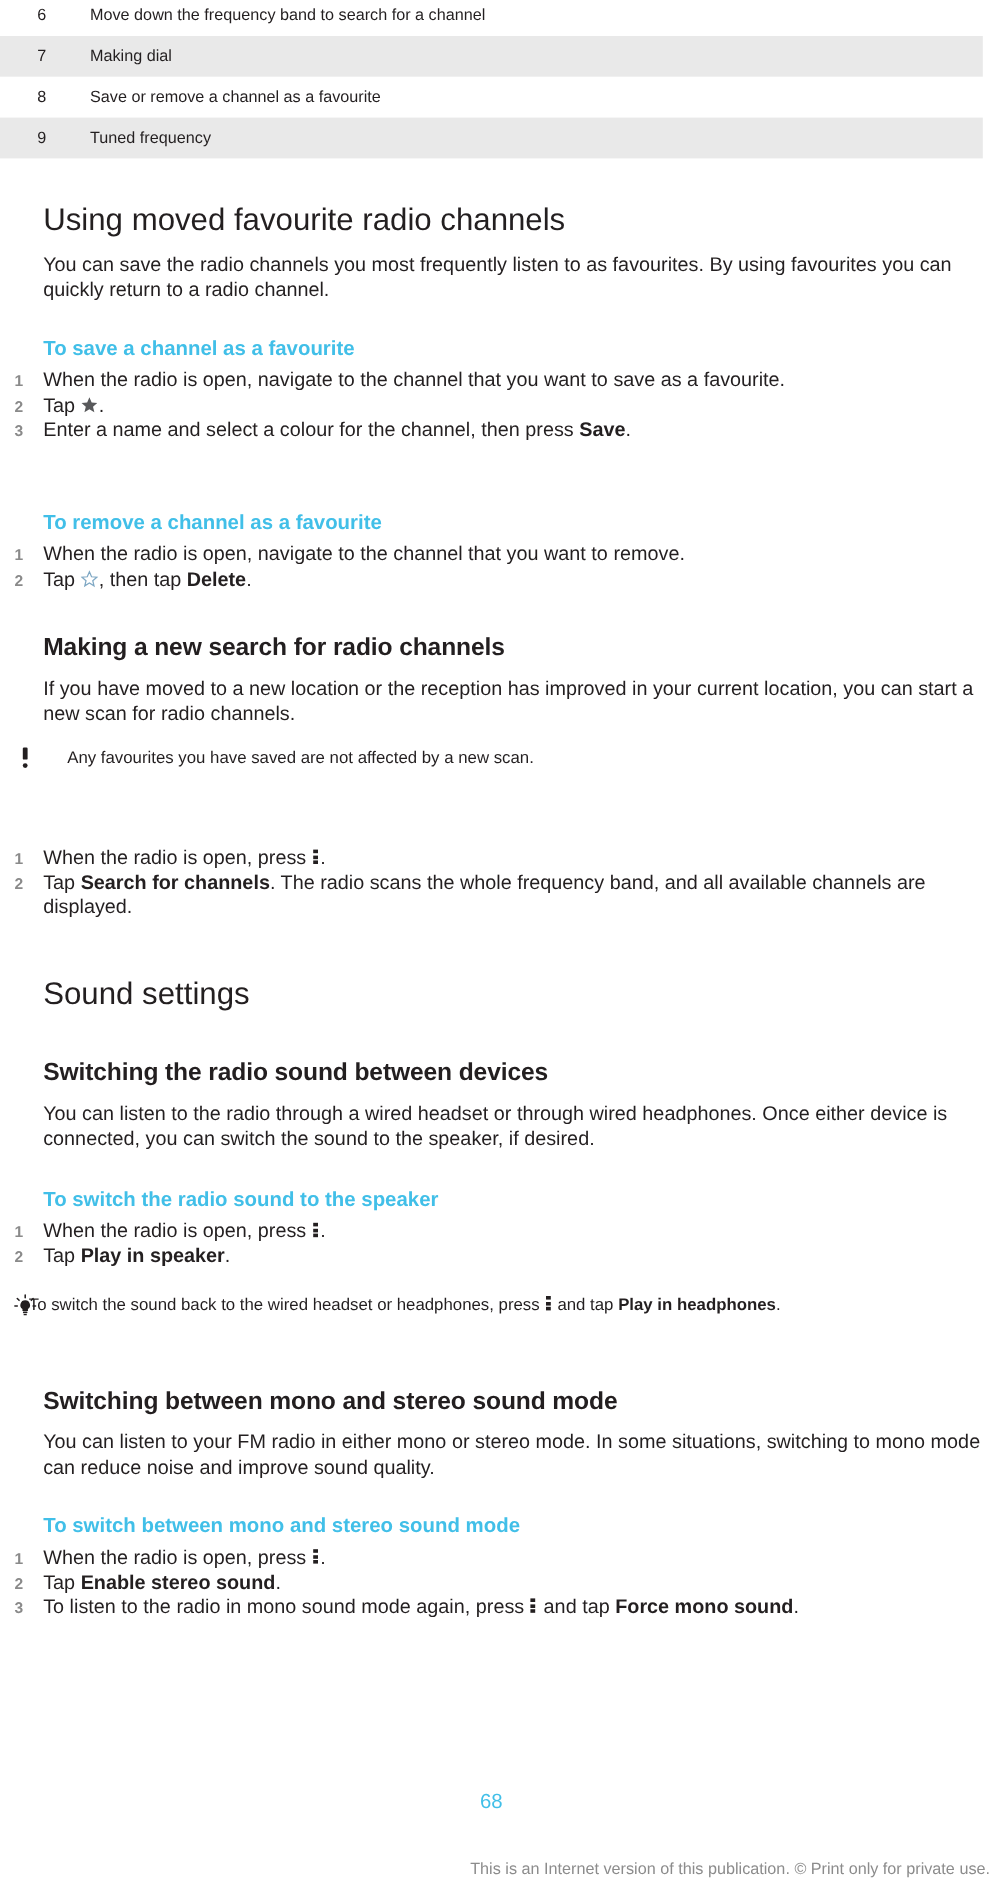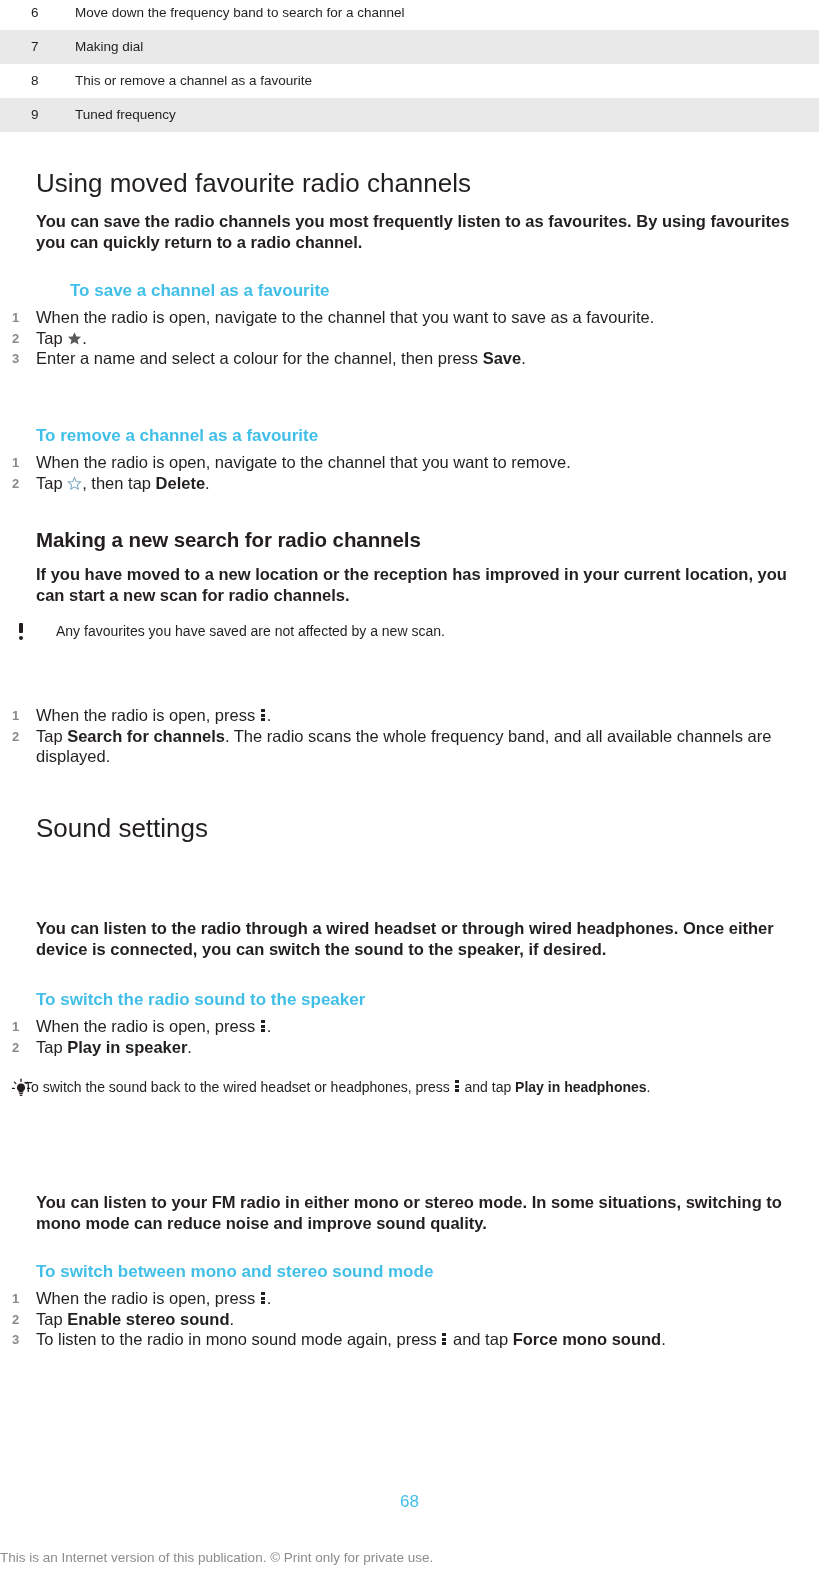--- a/index.html
+++ b/index.html
@@ -73,21 +73,20 @@
     color: #41bfe8;
     margin: 0;
     padding: 0;
   }
 
   p.body {
     font-size: 16.5px;
     line-height: 20.5px;
     margin: 0;
     color: #231f20;
-    font-weight: bold;
   }
 
   .blk { position: absolute; left: 36px; }
 
   
   ol.steps {
     list-style: none;
     margin: 0;
     padding: 0;
     position: absolute;
@@ -197,21 +196,21 @@
     top: 1492px;
     font-size: 17px;
     color: #41bfe8;
     font-weight: normal;
   }
   .footnote {
     position: absolute;
     left: 0;
     top: 1550px;
     width: 825px;
-    text-align: left;
+    text-align: right;
     font-size: 13.5px;
     color: #8c8c8c;
   }
 </style>
 </head>
 <body>
 
 <div class="page">
 
   <table class="spec-table" style="position:absolute; left:0; top:-4px;">
@@ -219,34 +218,34 @@
       <tr class="plain">
         <td class="num">6</td>
         <td class="desc">Move down the frequency band to search for a channel</td>
       </tr>
       <tr class="shaded">
         <td class="num">7</td>
         <td class="desc">Making dial</td>
       </tr>
       <tr class="plain">
         <td class="num">8</td>
-        <td class="desc">This or remove a channel as a favourite</td>
+        <td class="desc">Save or remove a channel as a favourite</td>
       </tr>
       <tr class="shaded">
         <td class="num">9</td>
         <td class="desc">Tuned frequency</td>
       </tr>
     </tbody>
   </table>
 
   <h1 class="h1 blk" style="top:168px;">Using moved favourite radio channels</h1>
 
   <p class="body blk" style="top:211px; width:782px;">You can save the radio channels you most frequently listen to as favourites. By using favourites you can quickly return to a radio channel.</p>
 
-  <h3 class="h3 blk" style="top:280px;margin-left:34px;">To save a channel as a favourite</h3>
+  <h3 class="h3 blk" style="top:280px;">To save a channel as a favourite</h3>
 
   <ol class="steps" style="top:307px;">
     <li>
       <span class="marker">1</span>
       <span>When the radio is open, navigate to the channel that you want to save as a favourite.</span>
     </li>
     <li>
       <span class="marker">2</span>
       <span>Tap </span><span class="i-star-filled"><svg viewBox="0 0 16 16" width="15" height="15">
             <polygon points="8,1.2 10.0,5.8 15,6.2 11.2,9.5 12.4,14.5 8,11.8 3.6,14.5 4.8,9.5 1,6.2 6.0,5.8" fill="#58595b"></polygon>
@@ -291,20 +290,21 @@
       <span>When the radio is open, press </span><span class="i-kebab"><i></i><i></i><i></i></span><span>.</span>
     </li>
     <li>
       <span class="marker">2</span>
       <span>Tap </span><span class="b">Search for channels</span><span>. The radio scans the whole frequency band, and all available channels are displayed.</span>
     </li>
   </ol>
 
   <h1 class="h1 blk" style="top:813px;">Sound settings</h1>
 
+  <h2 class="h2 blk" style="top:882px;">Switching the radio sound between devices</h2>
 
   <p class="body blk" style="top:918px; width:790px;">You can listen to the radio through a wired headset or through wired headphones. Once either device is connected, you can switch the sound to the speaker, if desired.</p>
 
   <h3 class="h3 blk" style="top:989px;">To switch the radio sound to the speaker</h3>
 
   <ol class="steps" style="top:1016px;">
     <li>
       <span class="marker">1</span>
       <span>When the radio is open, press </span><span class="i-kebab"><i></i><i></i><i></i></span><span>.</span>
     </li>
@@ -327,20 +327,21 @@
           <line x1="2.4" y1="10.4" x2="4.4" y2="10.4"></line>
           <line x1="19.6" y1="10.4" x2="17.6" y2="10.4"></line>
         </g>
       </svg>
     </span>
     <div class="ctext">
       <span>To switch the sound back to the wired headset or headphones, press </span><span class="i-kebab"><i></i><i></i><i></i></span><span> and tap </span><span class="b">Play in headphones</span><span>.</span>
     </div>
   </div>
 
+  <h2 class="h2 blk" style="top:1156px;">Switching between mono and stereo sound mode</h2>
 
   <p class="body blk" style="top:1192px; width:790px;">You can listen to your FM radio in either mono or stereo mode. In some situations, switching to mono mode can reduce noise and improve sound quality.</p>
 
   <h3 class="h3 blk" style="top:1261px;">To switch between mono and stereo sound mode</h3>
 
   <ol class="steps" style="top:1288px;">
     <li>
       <span class="marker">1</span>
       <span>When the radio is open, press </span><span class="i-kebab"><i></i><i></i><i></i></span><span>.</span>
     </li>

